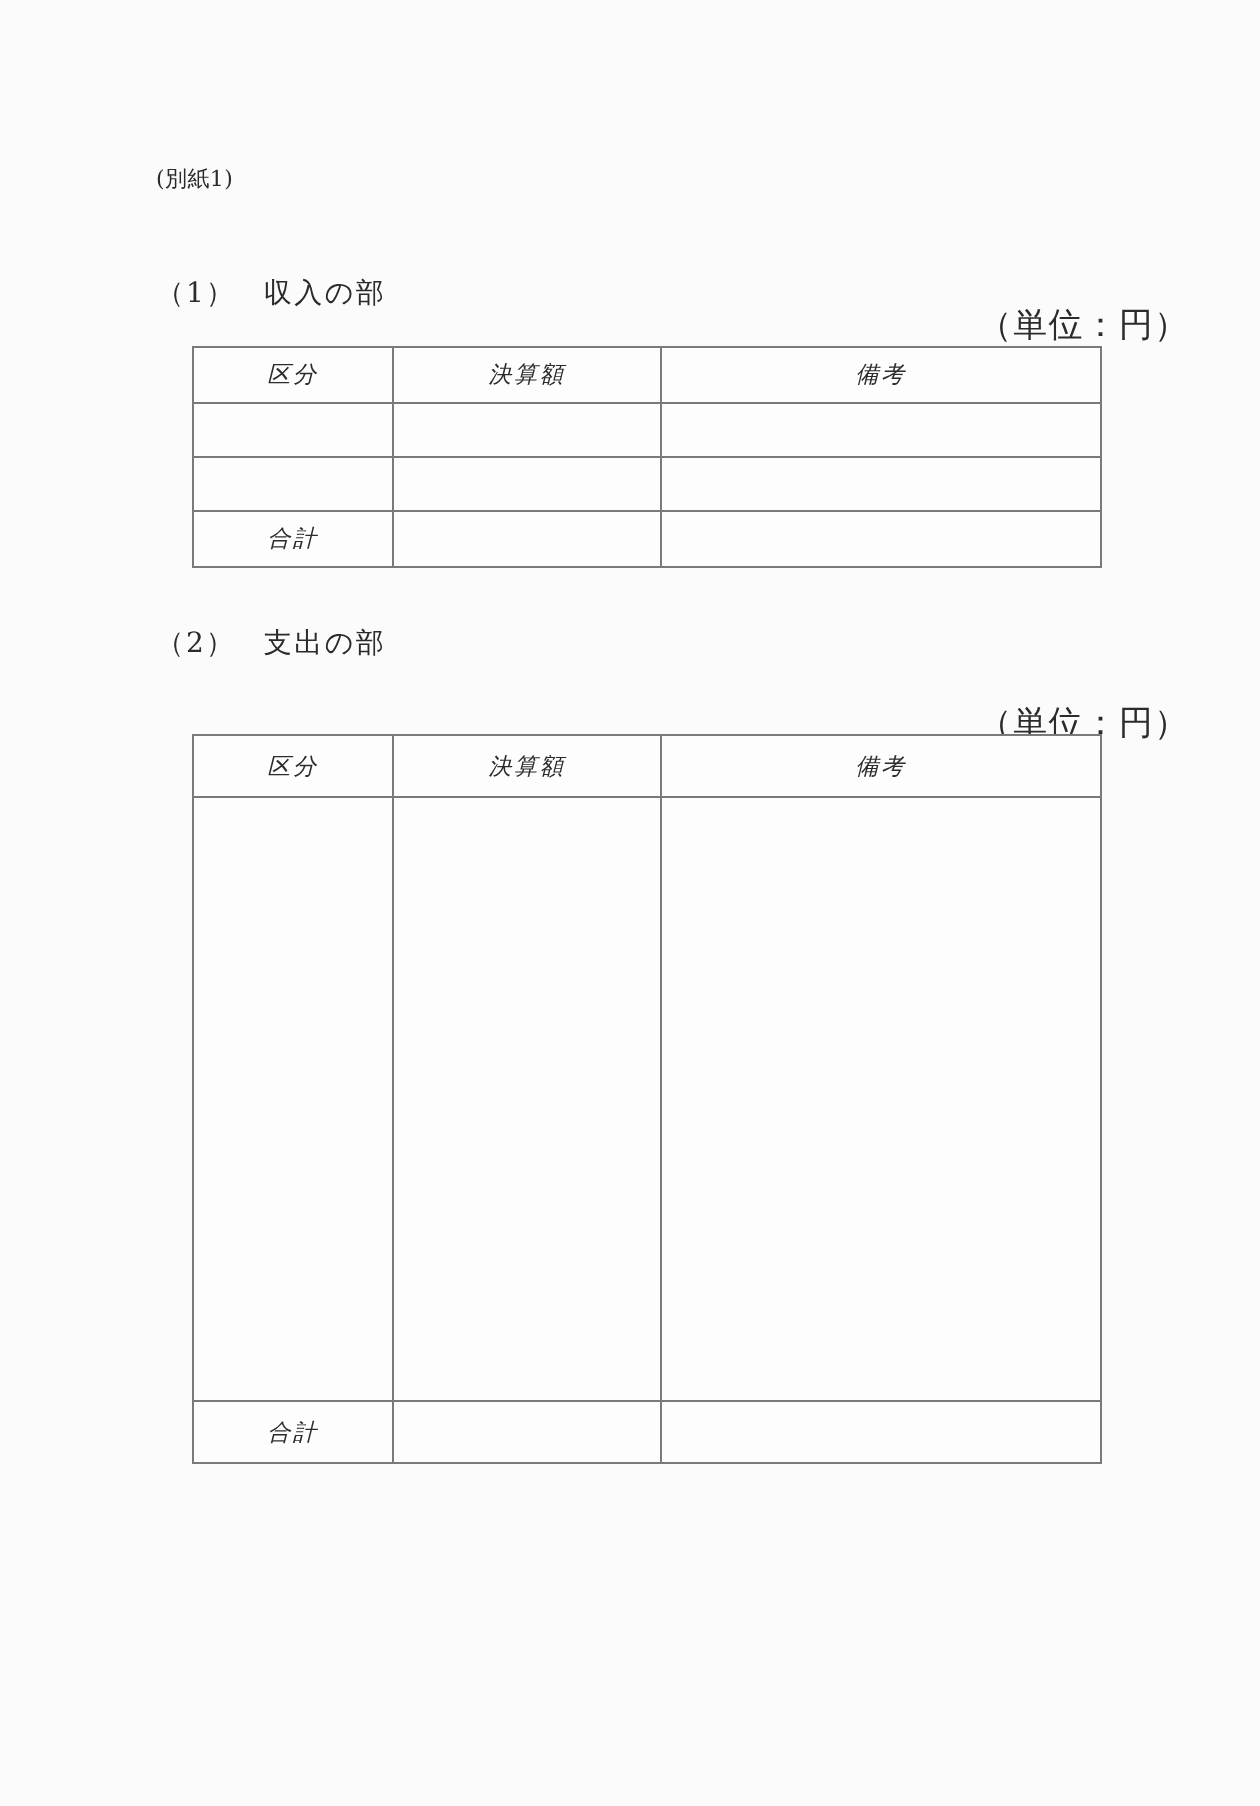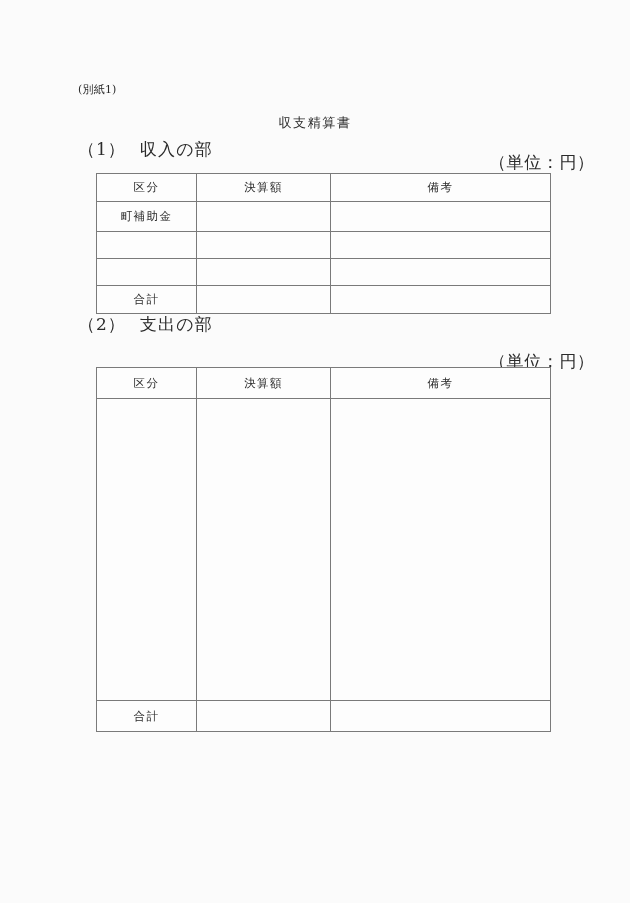--- a/index.html
+++ b/index.html
@@ -41,21 +41,21 @@
     top: 114px;
     width: 630px;
     text-align: center;
     font-size: 13px;
     letter-spacing: 1.6px;
   }
 
   
   .section-label {
     position: absolute;
-    font-size: 17px;
+    font-size: 14px;
     letter-spacing: 0.6px;
     white-space: nowrap;
   }
   .section-label .sec-num {
     letter-spacing: 1px;
   }
   .section-label .sec-name {
     margin-left: 14px;
     letter-spacing: 1.2px;
   }
@@ -76,56 +76,51 @@
     background: #fdfdfd;
   }
   table.form-table td {
     border: 1px solid #7a7a7a;
     padding: 0;
     text-align: center;
     vertical-align: middle;
     font-size: 11.5px;
     letter-spacing: 1.4px;
     color: #2b2b2b;
+    font-style: italic;
   }
   .col-kubun   { width: 100px; }
   .col-kingaku { width: 134px; }
   .col-biko    { width: 220px; }
 </style>
 </head>
 <body>
 
 <div class="page">
 
   <div class="attachment-tag">(別紙1)</div>
 
-  <div class="doc-title">収支精算書</div>
 
   <div class="section-label" style="left:78px; top:138px;">
     <span class="sec-num">（1）</span><span class="sec-name">収入の部</span>
   </div>
 
   <div class="unit-note" style="left:489px; top:151px;">（単位：円）</div>
 
   <table class="form-table" style="left:96px; top:173px;">
     <colgroup>
       <col class="col-kubun">
         <col class="col-kingaku">
         <col class="col-biko">
     </colgroup>
     <tbody>
       <tr>
         <td style="height:27px;">区分</td>
         <td style="height:27px;">決算額</td>
         <td style="height:27px;">備考</td>
-      </tr>
-      <tr>
-        <td style="height:29px;">町補助金</td>
-        <td style="height:29px;"></td>
-        <td style="height:29px;"></td>
       </tr>
       <tr>
         <td style="height:26px;"></td>
         <td style="height:26px;"></td>
         <td style="height:26px;"></td>
       </tr>
       <tr>
         <td style="height:26px;"></td>
         <td style="height:26px;"></td>
         <td style="height:26px;"></td>

